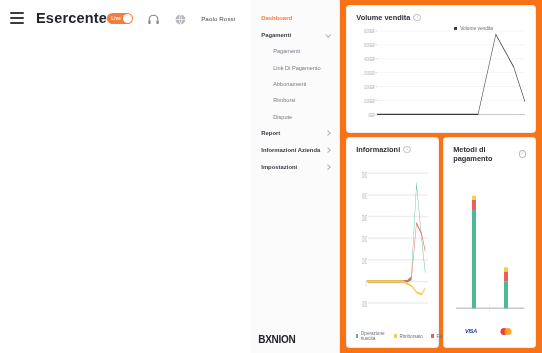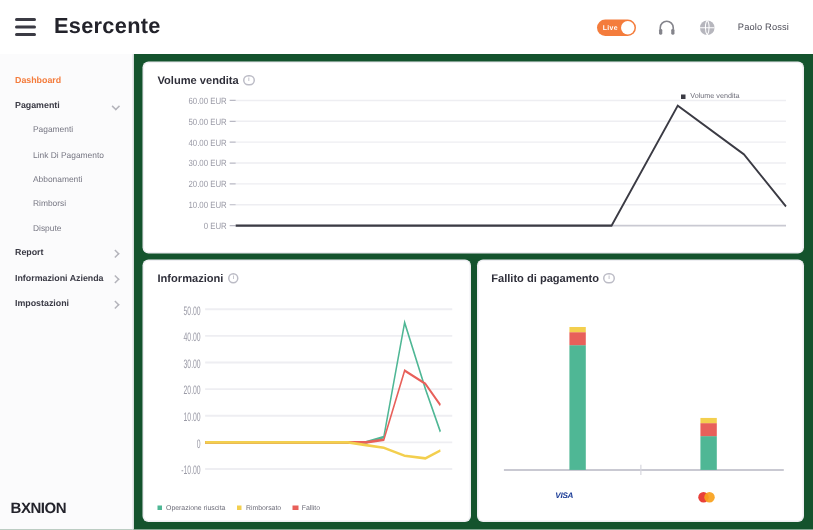--- a/index.html
+++ b/index.html
@@ -6,21 +6,21 @@
   body{
     width:542px;height:353px;
     background:#ffffff;
     font-family:"Liberation Sans", sans-serif;
     overflow:hidden;
     position:relative;
   }
   .app{
     position:absolute;left:0;top:0;width:542px;height:353px;
     background:#ffffff;
-    display:flex;flex-direction:column;
+    display:flex;
   }
   
   .topbar{
     height:36px;min-height:36px;
     background:#ffffff;
     display:flex;align-items:center;
     padding:0 10px 0 8px;
     position:relative;
     z-index:5;
   }
@@ -86,21 +86,21 @@
     padding:5.2px 8px 5.2px 22px;
     font-size:5.6px;color:#777783;cursor:pointer;
   }
   .logo-wrap{
     padding:0 0 8px 7px;
     display:flex;align-items:flex-end;text-align:right;
   }
   .logo{font-size:10px;font-weight:bold;color:#23232b;letter-spacing:-.3px;}
   
   .content{
-    flex:1;min-width:0;background:#14532d;
+    flex:1;min-width:0;background:#f97316;
     padding:6px 7px 6px 7px;
     display:flex;flex-direction:column;gap:6px;
   }
   .card{
     background:#ffffff;border-radius:3px;
     box-shadow:0 0 0 1px #eeeef2;
     padding:7px 9px 6px 9px;
     position:relative;
   }
   .card-title{
@@ -315,21 +315,21 @@
             </span>
             <span class="legend-item">
               <span class="legend-swatch" style="background:#E8605A"></span>
               <span>Fallito</span>
             </span>
           </div>
         </div>
 
         <div class="card">
           <div class="card-title">
-            <span>Fallito di pagamento</span>
+            <span>Metodi di pagamento</span>
             <span class="info-dot">i</span>
           </div>
           <div class="chart-area">
             <svg class="chart-svg" viewBox="0 0 200 86" preserveAspectRatio="none">
               <line x1="8" y1="70" x2="196" y2="70" stroke="#c9c9d2" stroke-width="0.8"></line>
               <line x1="100" y1="68" x2="100" y2="72" stroke="#d6d6de" stroke-width="0.8"></line>
 
               <g>
                 <rect x="52" y="22" width="11" height="48" fill="#4FB795"></rect>
                 <rect x="52" y="17" width="11" height="5" fill="#E8605A"></rect>

